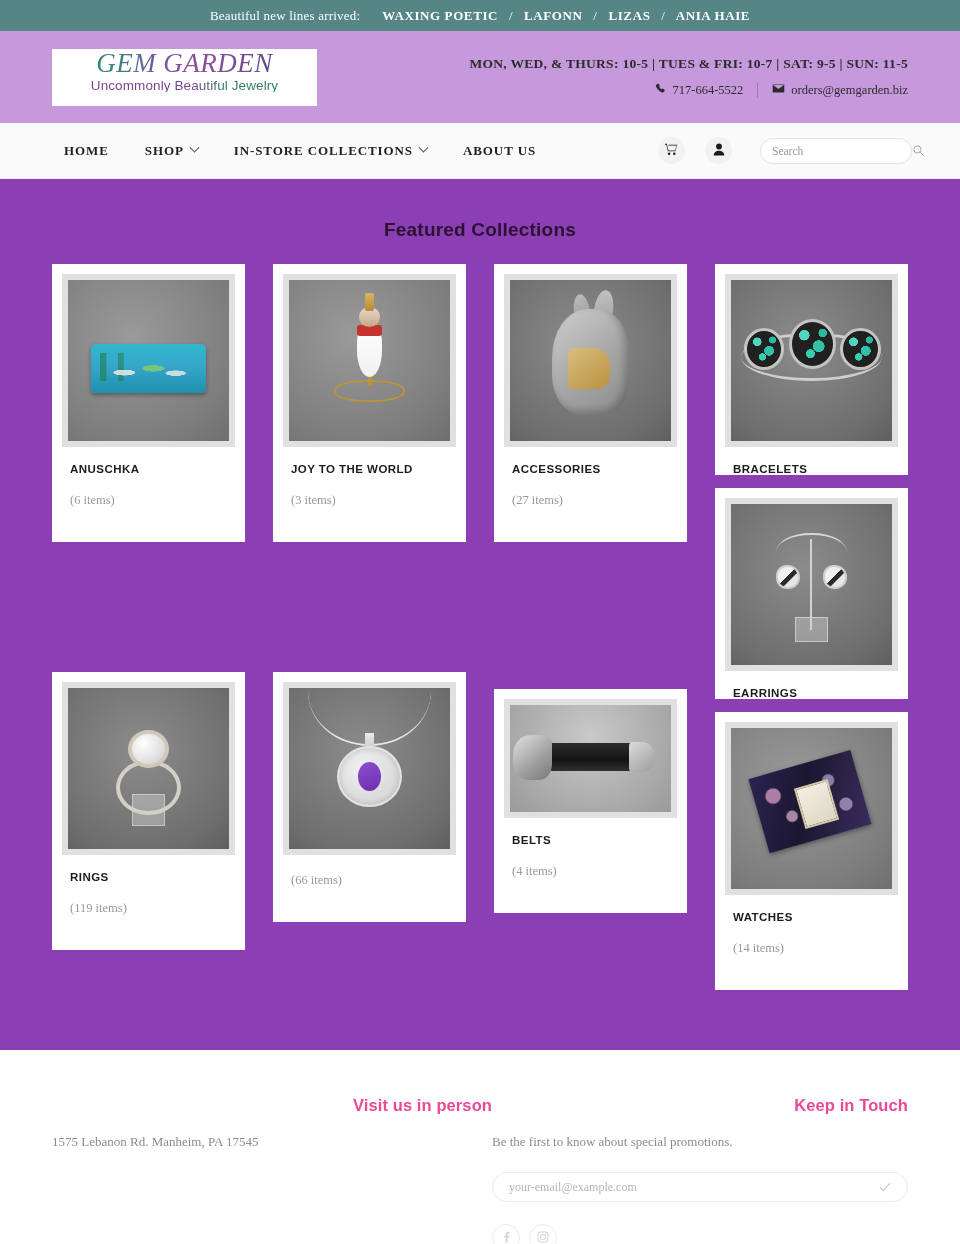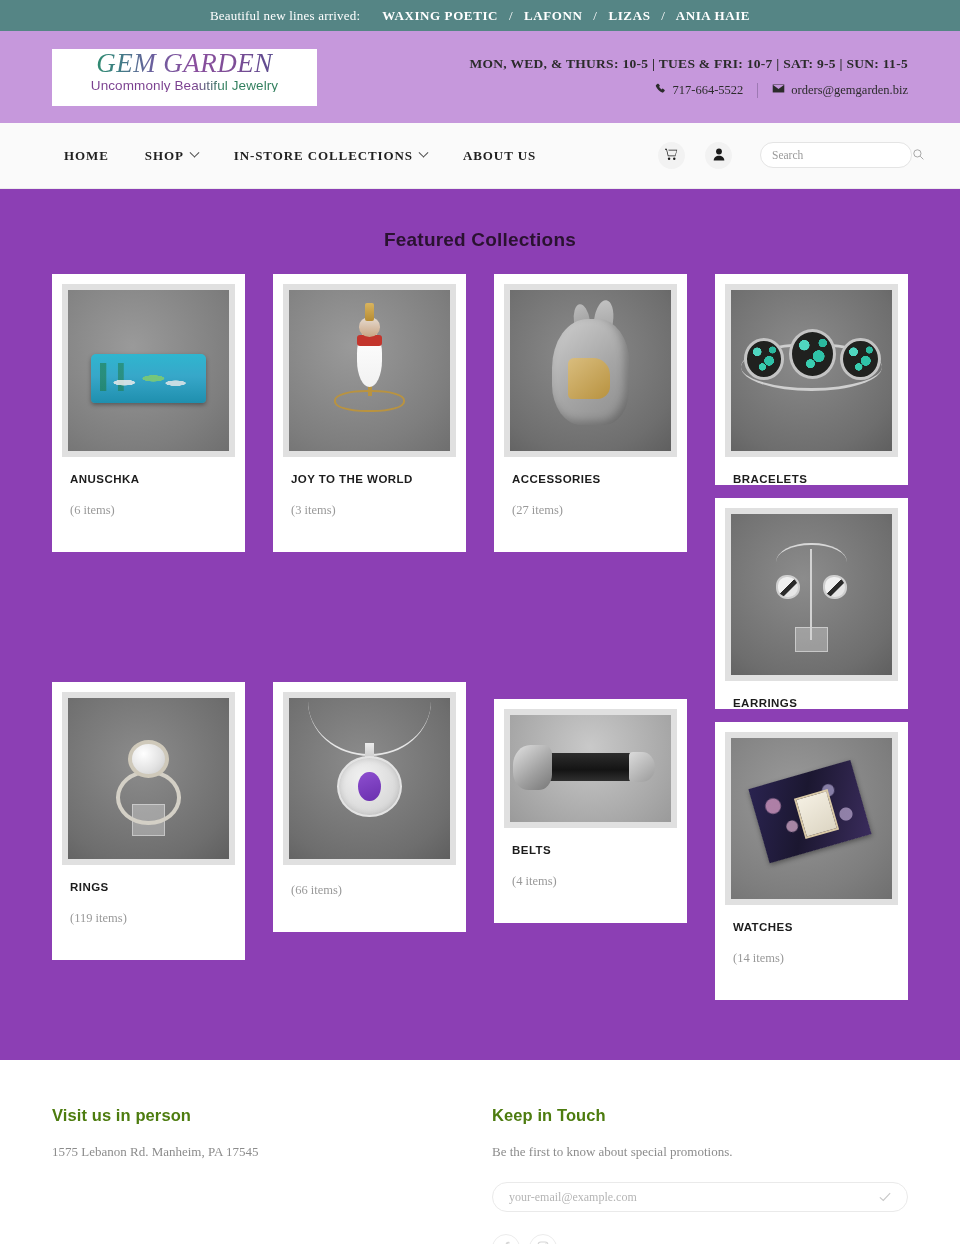--- a/index.html
+++ b/index.html
@@ -91,21 +91,21 @@
     width: 1px;
     height: 15px;
     background: #9d79b3;
     margin: 0 14px;
   }
   .ico { display: inline-block; vertical-align: middle; }
 
   
   .nav {
     background: #fafafa;
-    height: 66px;
+    height: 56px;
     border-bottom: 1px solid #ececec;
     display: flex;
     align-items: center;
     padding: 0 48px 0 52px;
   }
   .nav-links { display: flex; align-items: center; gap: 0; }
   .nav-link {
     font-family: "Liberation Serif", serif;
     font-size: 13px;
     font-weight: 700;
@@ -119,21 +119,21 @@
     white-space: nowrap;
   }
   .nav-link:first-child { padding-left: 12px; }
   .chev {
     display: inline-block;
     width: 7px; height: 7px;
     border-right: 1.4px solid #4a4a4a;
     border-bottom: 1.4px solid #4a4a4a;
     transform: rotate(45deg) translate(-2px,-2px);
   }
-  .nav-right { margin-left: auto; display: flex; gap: 20px; }
+  .nav-right { margin-left: auto; display: flex; align-items: center; gap: 20px; }
   .circ-btn {
     width: 27px; height: 27px;
     border-radius: 50%;
     background: #f2f2f2;
     display: flex; align-items: center; justify-content: center;
     cursor: pointer;
   }
   .search-box {
     width: 152px;
     height: 26px;
@@ -408,22 +408,23 @@
   .footer {
     background: #ffffff;
     padding: 46px 52px 40px 52px;
     display: grid;
     grid-template-columns: 440px 1fr;
   }
   .foot-h {
     font-family: "Liberation Sans", sans-serif;
     font-size: 16.5px;
     font-weight: 700;
-    color: #4d7c0f;
+    color: #ec4899;
     letter-spacing: .1px;
+    text-align: right;
   }
   .foot-p {
     margin-top: 19px;
     font-family: "Liberation Serif", serif;
     font-size: 13px;
     color: #8c8c8c;
   }
   .news-input {
     margin-top: 22px;
     width: 416px;

